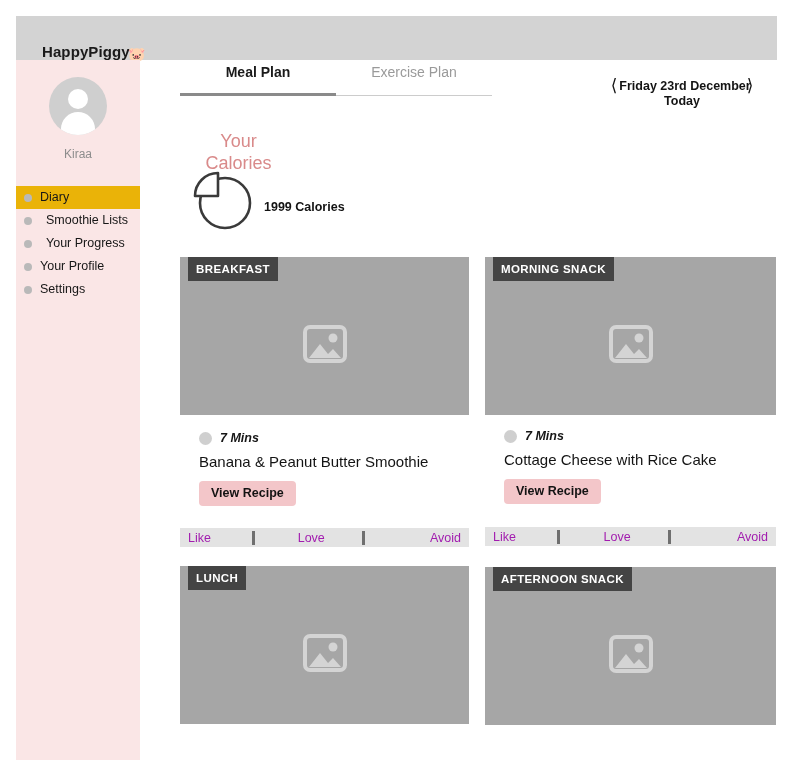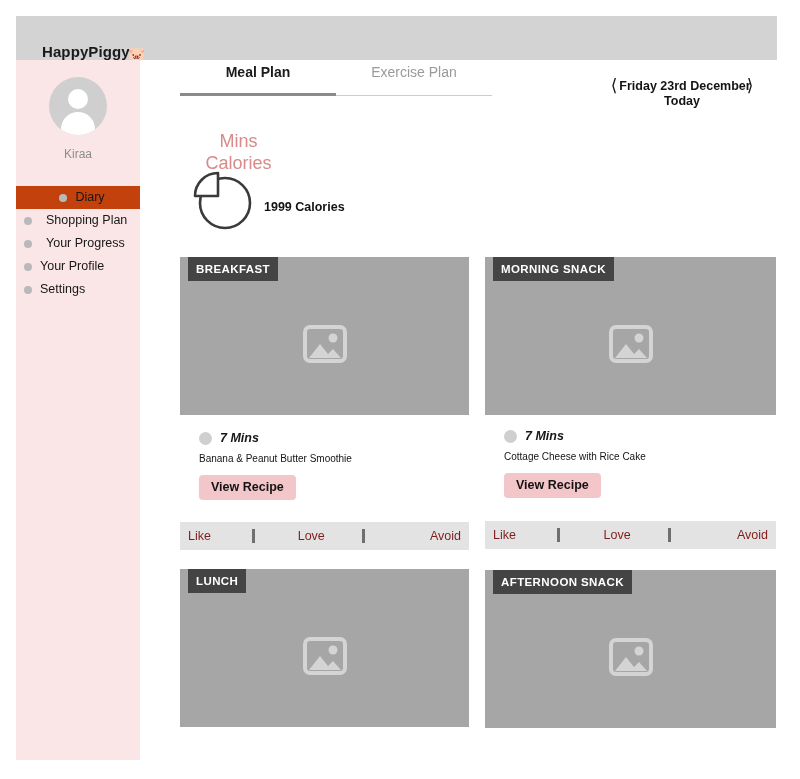--- a/index.html
+++ b/index.html
@@ -102,23 +102,22 @@
     width: 124px;
   }
   .nav-item {
     display: flex;
     align-items: flex-start;
     padding: 3px 0 3px 8px;
     min-height: 19px;
     box-sizing: border-box;
   }
   .nav-item.highlight {
-    background: #c2410c;
+    background: #eab308;
     width: 124px;
-    justify-content: center;
   }
   .nav-dot {
     width: 8px;
     height: 8px;
     border-radius: 50%;
     background: #b9b9b9;
     flex: 0 0 auto;
     margin-top: 5px;
   }
   .nav-label {
@@ -289,46 +288,46 @@
     background: #cfcfcf;
     flex: 0 0 auto;
   }
   .time-text {
     font-size: 12.5px;
     font-weight: bold;
     color: #161616;
     margin-left: 8px;
   }
   .recipe-title {
-    font-size: 10px;
+    font-size: 15px;
     color: #141414;
     margin-top: 8px;
   }
   .view-btn {
     display: inline-block;
     margin-top: 11px;
     background: #f3c6c9;
     color: #131313;
     font-size: 12.5px;
     font-weight: bold;
     padding: 5px 12px 6px 12px;
     border: none;
     border-radius: 4px;
     cursor: pointer;
     font-family: "Liberation Sans", sans-serif;
   }
 
   .rating {
     margin-top: 22px;
-    height: 28px;
+    height: 19px;
     background: #e3e3e3;
     display: flex;
     align-items: center;
     font-size: 12.5px;
-    color: #7f1d1d;
+    color: #a21caf;
     padding: 0 8px;
     box-sizing: border-box;
   }
   .rating .opt { white-space: nowrap; }
   .rating .sep {
     width: 3px;
     height: 14px;
     background: #6f6f6f;
     flex: 0 0 auto;
   }
@@ -361,21 +360,21 @@
     <div class="profile-name">Kiraa</div>
   </div>
 
   <div class="nav">
     <div class="nav-item highlight">
       <span class="nav-dot"></span>
       <span class="nav-label">Diary</span>
     </div>
     <div class="nav-item wrap">
       <span class="nav-dot"></span>
-      <span class="nav-label">Shopping Plan</span>
+      <span class="nav-label">Smoothie Lists</span>
     </div>
     <div class="nav-item indent">
       <span class="nav-dot"></span>
       <span class="nav-label">Your Progress</span>
     </div>
     <div class="nav-item">
       <span class="nav-dot"></span>
       <span class="nav-label">Your Profile</span>
     </div>
     <div class="nav-item">
@@ -397,21 +396,21 @@
   <div class="datenav">
     <div class="datenav-line">
       <span class="chev left">⟨</span>
       <span>Friday 23rd December</span>
       <span class="chev right">⟩</span>
     </div>
     <div class="datenav-sub">Today</div>
   </div>
 
   <div class="calories">
-    <div class="cal-title">Mins Calories</div>
+    <div class="cal-title">Your Calories</div>
     <div class="cal-row">
       <svg class="pie" viewBox="0 0 64 62">
         <circle cx="35" cy="33" r="25" fill="none" stroke="#3a3a3a" stroke-width="2.6"></circle>
         <path d="M 28 26 L 28 3 A 23 23 0 0 0 5 26 Z" fill="#ffffff" stroke="#3a3a3a" stroke-width="2.6" stroke-linejoin="round"></path>
       </svg>
       <div class="cal-value">1999 Calories</div>
     </div>
   </div>
 
   <div class="grid">

